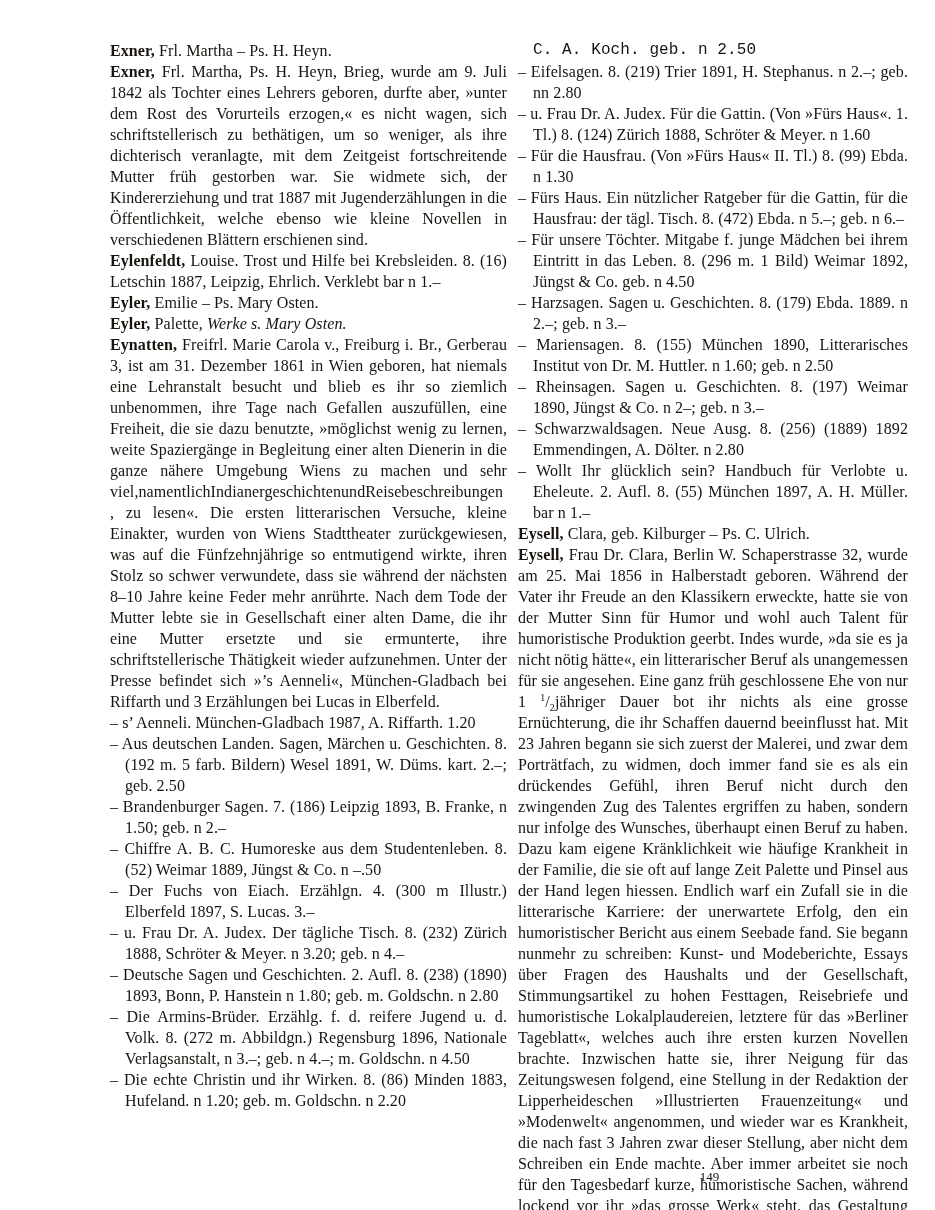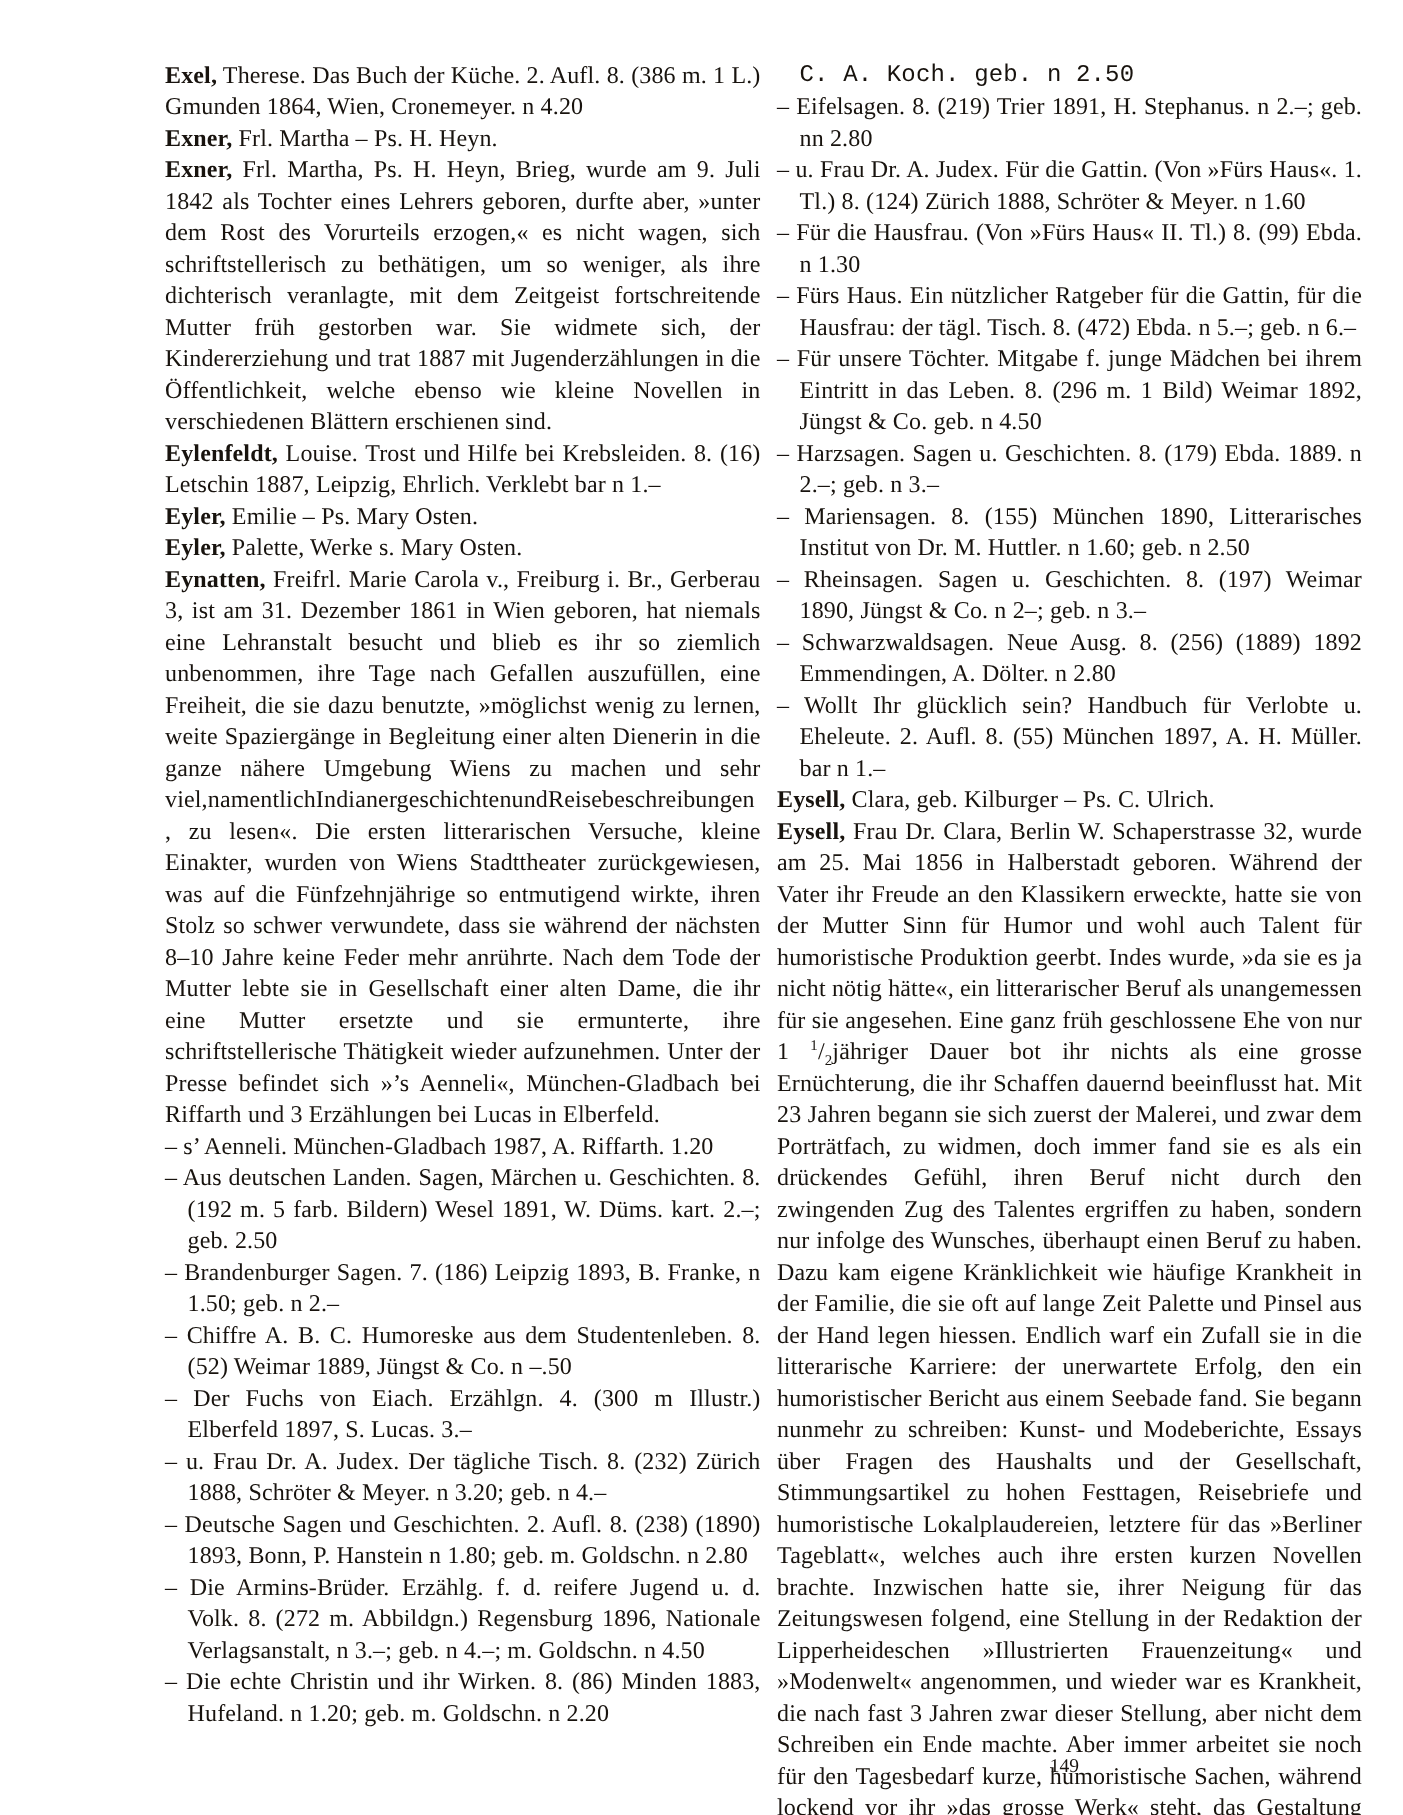--- a/index.html
+++ b/index.html
@@ -24,40 +24,39 @@
     font-size: 16px;
     line-height: 21px;
     letter-spacing: 0.1px;
   }
   .col-left  { left: 110px; width: 397px; }
   .col-right { left: 518px; width: 390px; }
   .block { overflow-wrap: anywhere; }
   .block.item { padding-left: 15px; text-indent: -15px; }
   .block.cont { padding-left: 15px; font-family: Liberation Mono, monospace; }
   .b { font-weight: bold; }
-  .i { }
+  .i { font-style: italic; }
   .sup { vertical-align: super; font-size: 0.62em; line-height: 0; }
   .sub { vertical-align: sub;   font-size: 0.62em; line-height: 0; }
   .page-number {
     position: absolute;
     top: 1169px;
     left: 518px;
     width: 383px;
     text-align: center;
     font-size: 13px;
     line-height: 16px;
     color: var(--ink, #18130e);
   }
 </style>
 </head>
 <body>
 
 <div class="page">
   <div class="column col-left">
-      <p class="block entry"><span class="b">Exel,</span><span class=""> Therese. Das Buch der Küche. 2. Aufl. 8. (386 m. 1 L.) Gmunden 1864, Wien, Cronemeyer. n 4.20</span></p>
       <p class="block entry"><span class="b">Exner,</span><span class=""> Frl. Martha – Ps. H. Heyn.</span></p>
       <p class="block entry"><span class="b">Exner,</span><span class=""> Frl. Martha, Ps. H. Heyn, Brieg, wurde am 9. Juli 1842 als Tochter eines Lehrers geboren, durfte aber, »unter dem Rost des Vorurteils erzogen,« es nicht wagen, sich schriftstellerisch zu bethätigen, um so weniger, als ihre dichterisch veranlagte, mit dem Zeitgeist fortschreitende Mutter früh gestorben war. Sie widmete sich, der Kindererziehung und trat 1887 mit Jugenderzählungen in die Öffentlichkeit, welche ebenso wie kleine Novellen in verschiedenen Blättern erschienen sind.</span></p>
       <p class="block entry"><span class="b">Eylenfeldt,</span><span class=""> Louise. Trost und Hilfe bei Krebsleiden. 8. (16) Letschin 1887, Leipzig, Ehrlich. Verklebt bar n 1.–</span></p>
       <p class="block entry"><span class="b">Eyler,</span><span class=""> Emilie – Ps. Mary Osten.</span></p>
       <p class="block entry"><span class="b">Eyler,</span><span class=""> Palette, </span><span class="i">Werke s. Mary Osten.</span></p>
       <p class="block entry"><span class="b">Eynatten,</span><span class=""> Freifrl. Marie Carola v., Freiburg i. Br., Gerberau 3, ist am 31. Dezember 1861 in Wien geboren, hat niemals eine Lehranstalt besucht und blieb es ihr so ziemlich unbenommen, ihre Tage nach Gefallen auszufüllen, eine Freiheit, die sie dazu benutzte, »möglichst wenig zu lernen, weite Spaziergänge in Begleitung einer alten Dienerin in die ganze nähere Umgebung Wiens zu machen und sehr viel,namentlichIndianergeschichtenundReisebeschreibungen, zu lesen«. Die ersten litterarischen Versuche, kleine Einakter, wurden von Wiens Stadttheater zurückgewiesen, was auf die Fünfzehnjährige so entmutigend wirkte, ihren Stolz so schwer verwundete, dass sie während der nächsten 8–10 Jahre keine Feder mehr anrührte. Nach dem Tode der Mutter lebte sie in Gesellschaft einer alten Dame, die ihr eine Mutter ersetzte und sie ermunterte, ihre schriftstellerische Thätigkeit wieder aufzunehmen. Unter der Presse befindet sich »’s Aenneli«, München-Gladbach bei Riffarth und 3 Erzählungen bei Lucas in Elberfeld.</span></p>
       <p class="block item"><span>– </span><span class="">s’ Aenneli. München-Gladbach 1987, A. Riffarth. 1.20</span></p>
       <p class="block item"><span>– </span><span class="">Aus deutschen Landen. Sagen, Märchen u. Geschichten. 8. (192 m. 5 farb. Bildern) Wesel 1891, W. Düms. kart. 2.–; geb. 2.50</span></p>
       <p class="block item"><span>– </span><span class="">Brandenburger Sagen. 7. (186) Leipzig 1893, B. Franke, n 1.50; geb. n 2.–</span></p>
       <p class="block item"><span>– </span><span class="">Chiffre A. B. C. Humoreske aus dem Studentenleben. 8. (52) Weimar 1889, Jüngst &amp; Co. n –.50</span></p>

